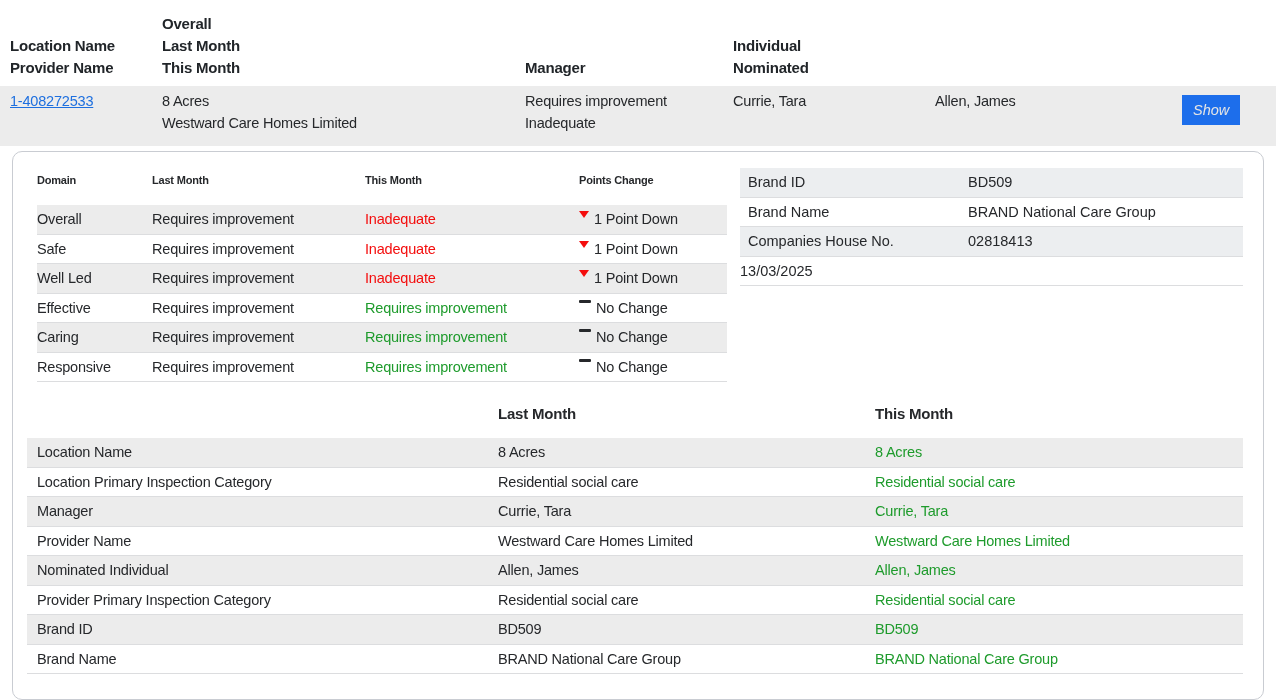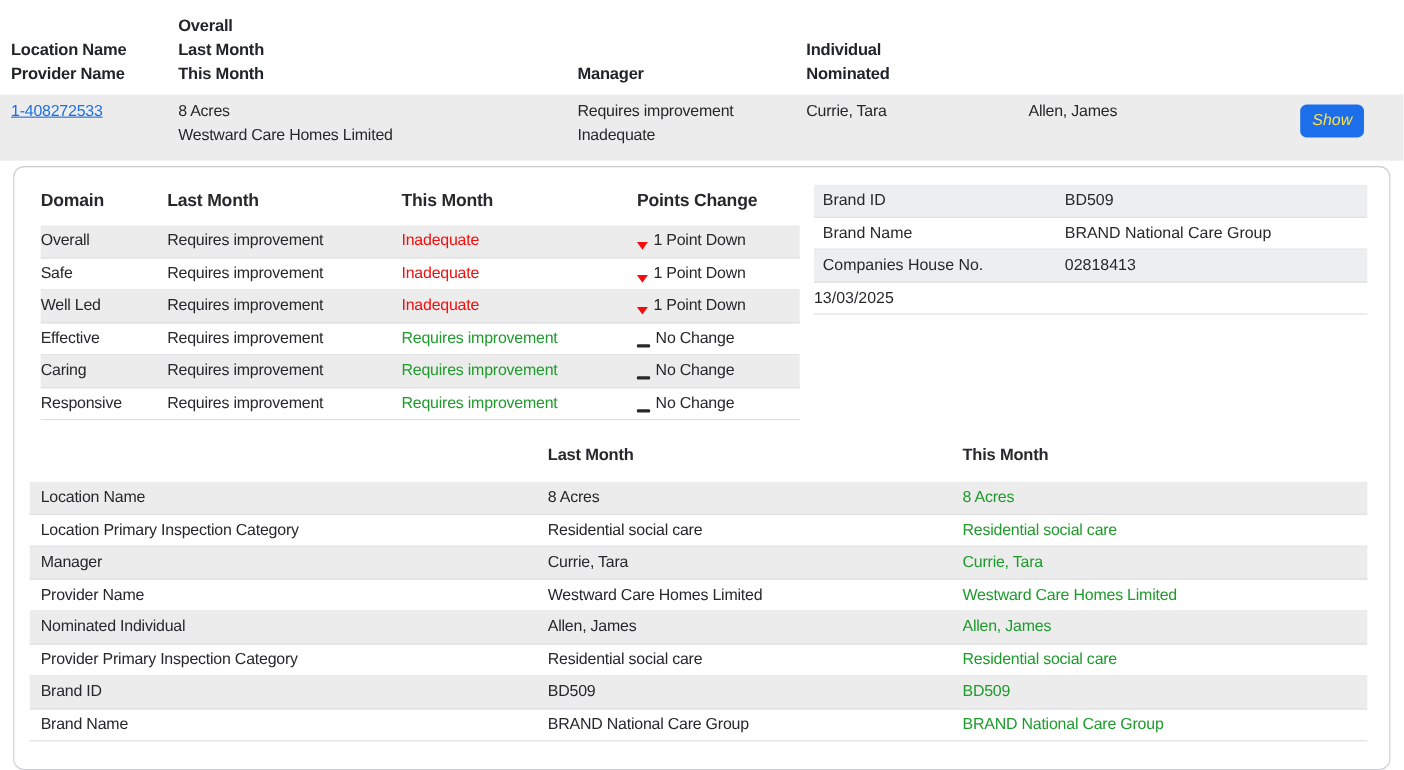--- a/index.html
+++ b/index.html
@@ -24,25 +24,25 @@
     height: 60px;
     background: #ececec;
     align-items: start;
     padding-top: 4px;
     line-height: 22px;
   }
   .id-link { color: #1d6fdf; text-decoration: underline; cursor: pointer; }
   .show-btn {
     display: inline-block;
     background: #1d6eeb;
-    color: #fde047;
+    color: #e5e5e5;
     font-style: italic;
     font-size: 14.5px;
     border: none;
-    border-radius: 6px;
+    border-radius: 0;
     padding: 7px 11px;
     margin-top: 5px;
     cursor: pointer;
   }
 
   
   .panel {
     margin: 5px 12px 0 12px;
     height: 549px;
     border: 1px solid #c9ccd2;
@@ -52,26 +52,26 @@
   }
   .panel-top { display: flex; align-items: flex-start; }
 
   
   .domain-table { width: 690px; margin-left: 10px; flex: none; }
   .domain-head, .domain-row {
     display: grid;
     grid-template-columns: 115px 213px 214px 148px;
     align-items: center;
   }
-  .domain-head { height: 31px; font-weight: bold; font-size: 16px; align-items: start; }
+  .domain-head { height: 31px; font-weight: bold; font-size: 11px; align-items: start; }
   .domain-row { height: 29.5px; border-bottom: 1px solid #dcdddf; }
   .domain-row.striped { background: #ececec; }
   .red-val { color: #f40d0d; }
   .green-val { color: #1e9b2c; }
-  .change-cell { display: flex; align-items: flex-end; gap: 5px; font-weight: normal; }
+  .change-cell { display: flex; align-items: flex-start; gap: 5px; font-weight: normal; }
   .tri-down {
     width: 0; height: 0;
     border-left: 5px solid transparent;
     border-right: 5px solid transparent;
     border-top: 7px solid #f40d0d;
     display: inline-block;
   }
   .dash {
     width: 12px; height: 3px;
     background: #26282b;

